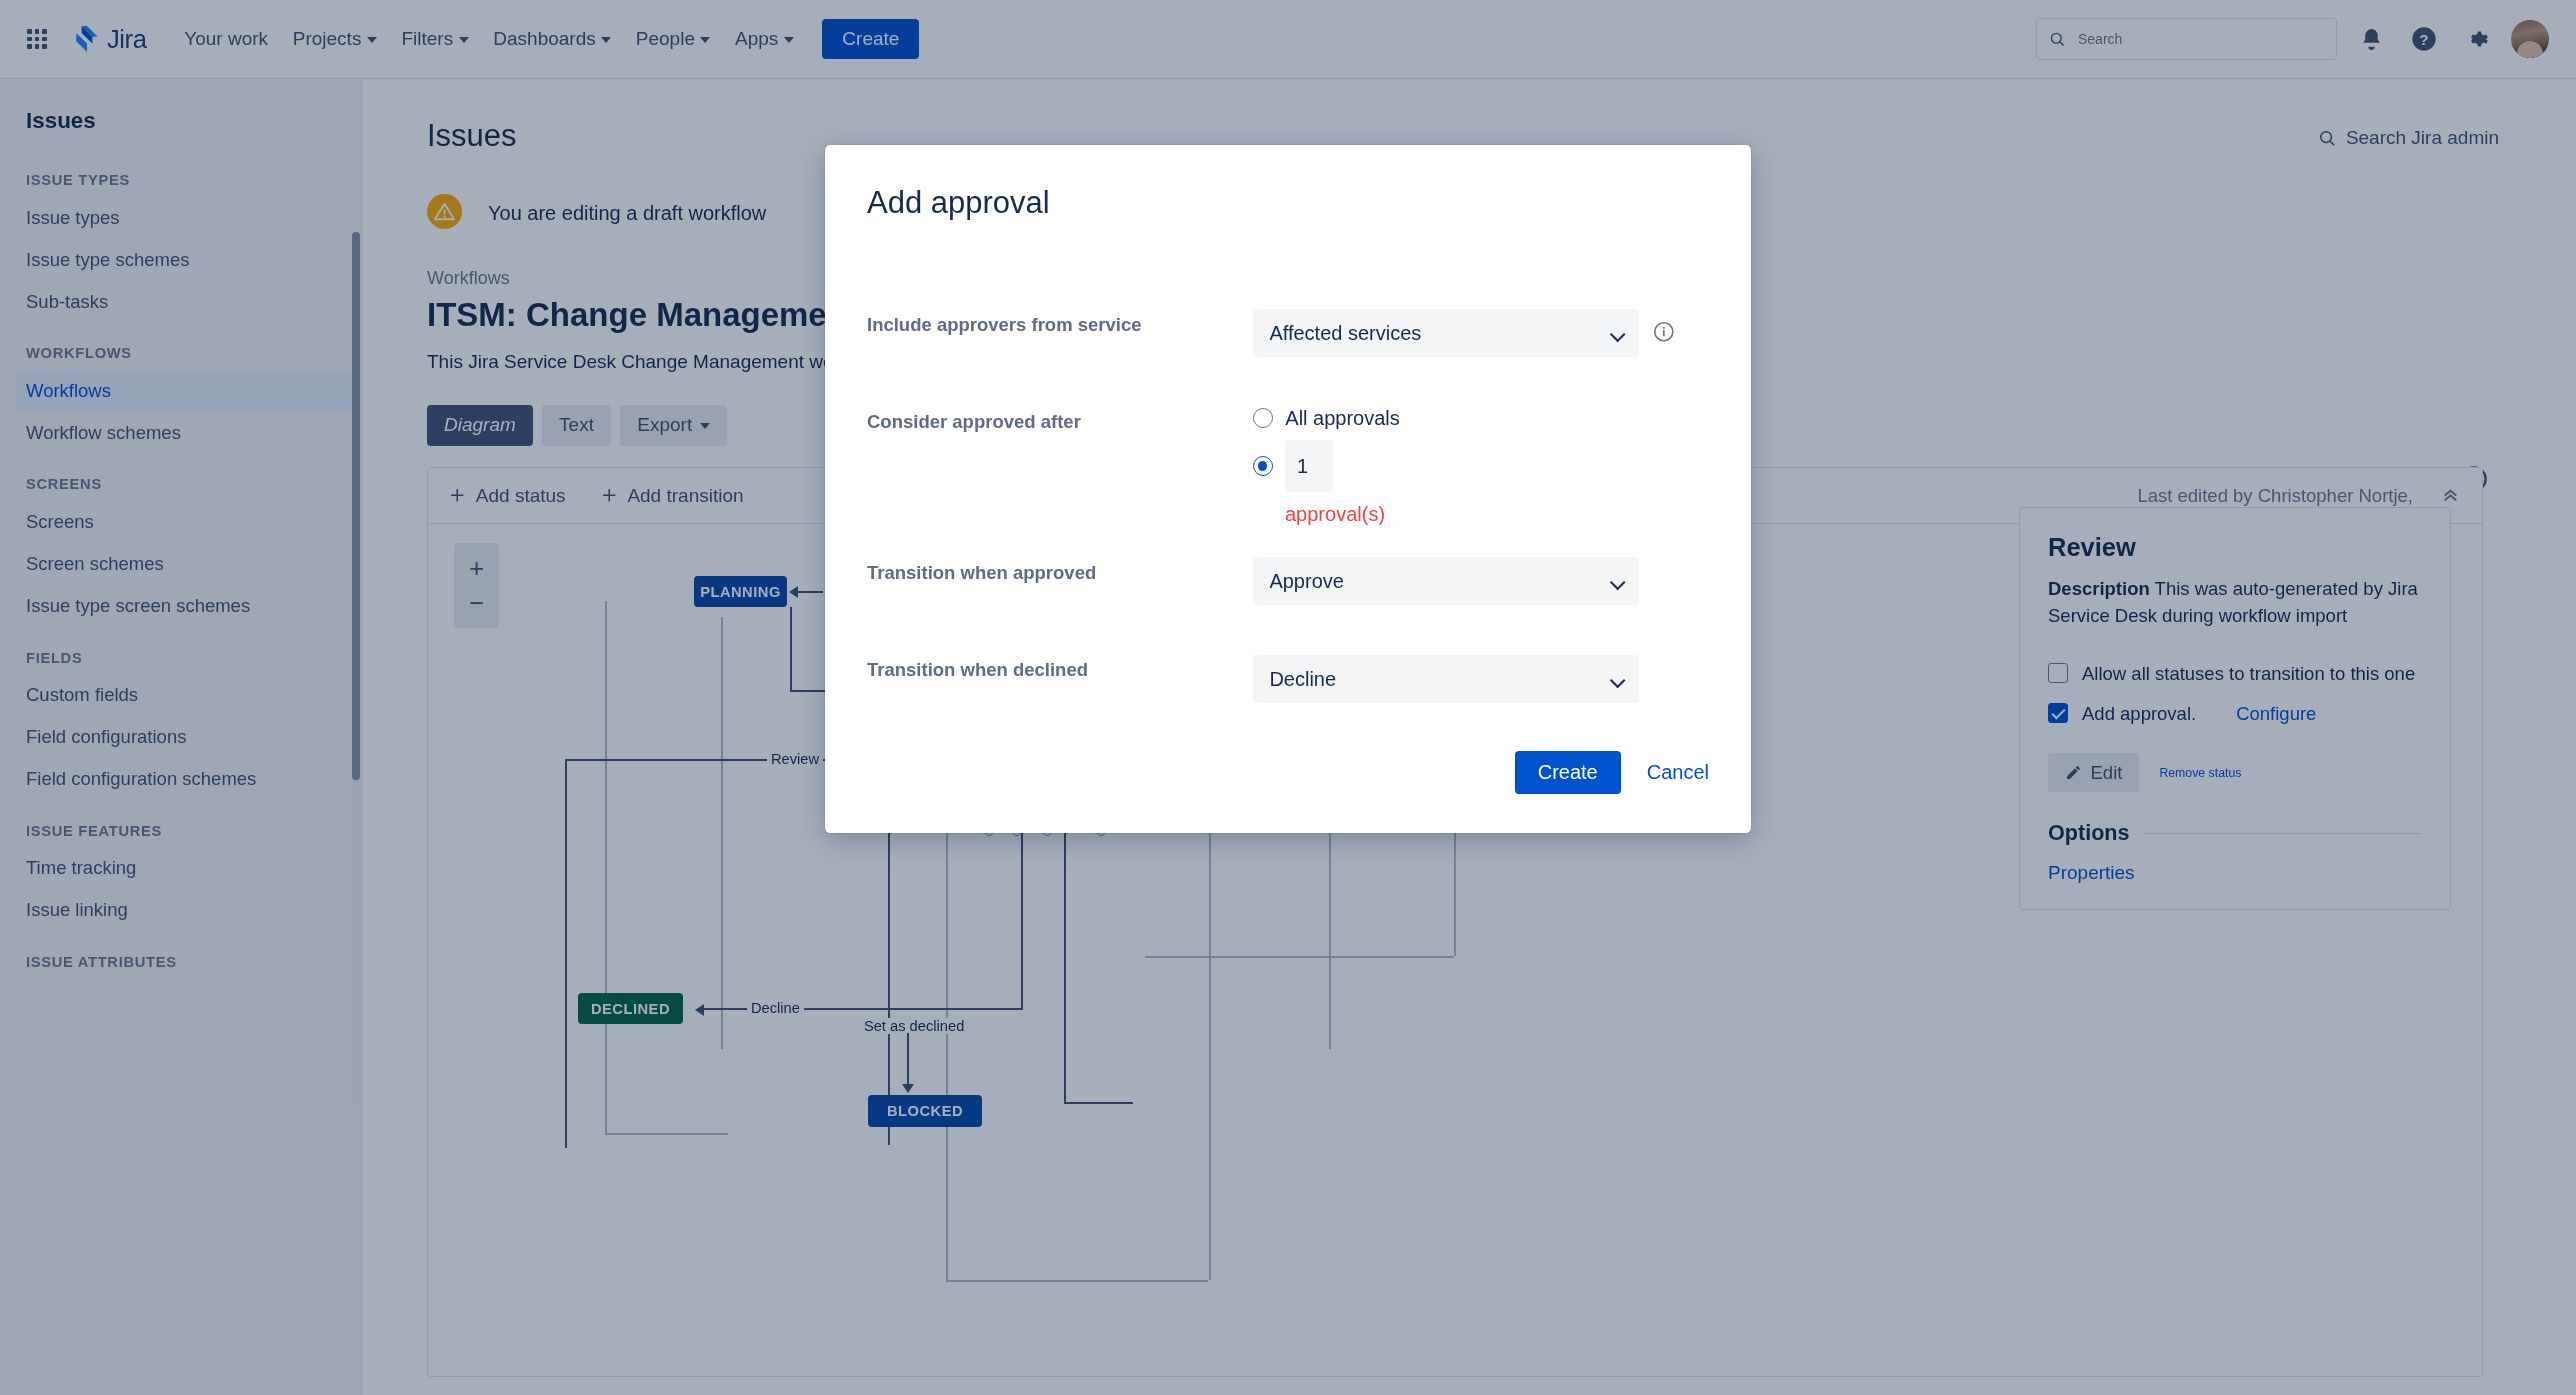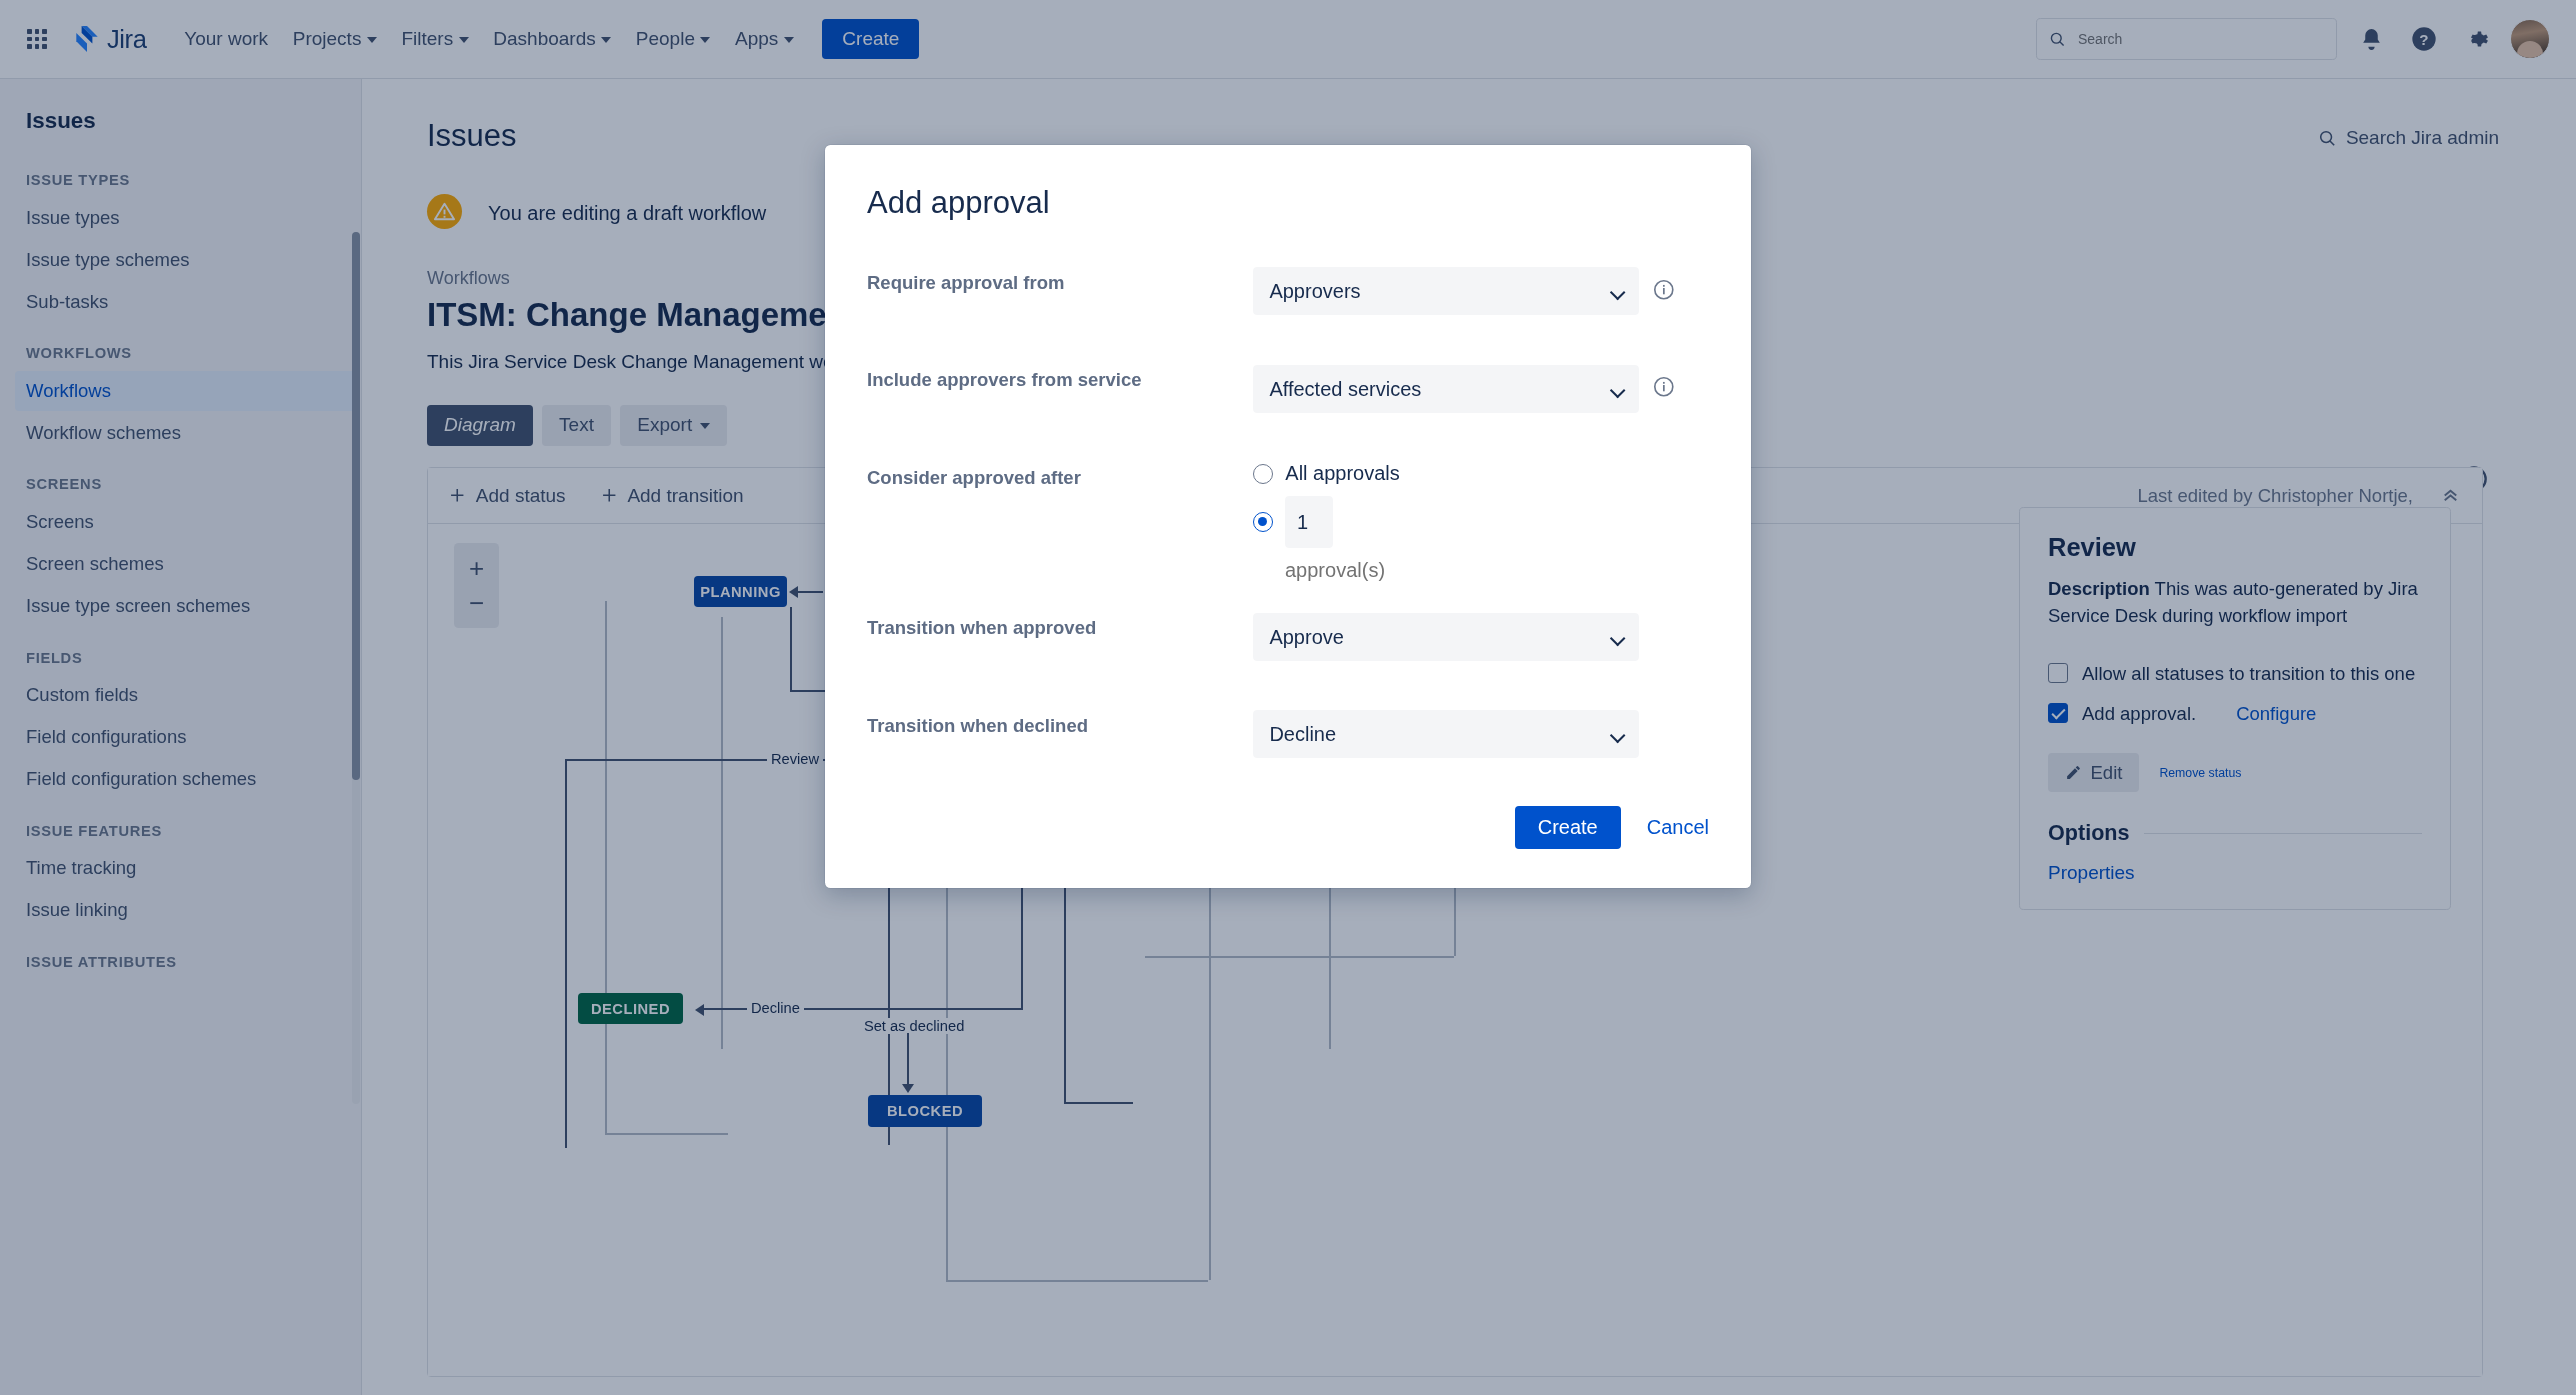--- a/index.html
+++ b/index.html
@@ -183,21 +183,21 @@
     border:solid #172b4d; border-width:0 2.3px 2.3px 0; transform:rotate(45deg); pointer-events:none;
   }
   .info-ic { cursor:pointer; }
   .m-gap { height:42px; }
   .radio-row { display:flex; align-items:center; gap:12.3px; margin-bottom:10.8px;}
   .radio { width:20px;height:20px;border-radius:50%;border:1.5px solid #6b778c;background:#fff;flex:0 0 auto;cursor:pointer;}
   .radio.on { border:1.5px solid #0052cc; background:#fff; position:relative;}
   .radio.on:after{content:"";position:absolute;left:3.9px;top:3.9px;width:9.3px;height:9.3px;border-radius:50%;background:#0052cc;}
   .r-label { font-size:20px; color:#172b4d; }
   .num-input { width:48px;height:52px;background:#f4f5f7;border:1.5px solid #f4f5f7;border-radius:3.9px;font-size:20px;color:#172b4d;text-align:left;padding:0 10.8px;font-family:inherit;}
-  .apprvs { font-size:20px; color:#737373; margin-left:32px; margin-top:7.7px;}
+  .apprvs { font-size:20px; color:#ef4444; margin-left:32px; margin-top:7.7px;}
   .m-footer { display:flex; justify-content:flex-end; align-items:center; gap:26px; margin-top:48px;}
   .btn-primary { background:#0052cc; color:#fff; border:none; font-family:inherit; font-size:20px; padding:10px 23px; border-radius:3.9px; cursor:pointer;}
   .btn-link { color:#0052cc; font-size:20px; cursor:pointer; }
 </style>
 </head>
 <body>
 
 <div id="page-root">
 
   <div class="topnav">
@@ -499,61 +499,44 @@
         </div>
       </div>
     </div>
   </div>
 
   <div id="dim-overlay"></div>
 
   <div class="modal">
     <div class="m-title">Add approval</div>
 
+
+    <div class="m-gap"></div>
+
     <div class="m-row">
-      <div class="m-label">Require approval from</div>
+      <div class="m-label">Include approvers from service</div>
       <div class="m-field">
         <div class="selwrap">
           <select class="m-sel">
-            <option>Approvers</option>
+            <option>Affected services</option>
           </select>
         </div>
         <span class="info-ic">
           <svg width="21.6" height="21.6" viewBox="0 0 24 24">
               <circle cx="12" cy="12" r="10" fill="none" stroke="#6b778c" stroke-width="1.8"></circle>
               <rect x="11.1" y="10" width="1.9" height="7" fill="#6b778c"></rect>
               <rect x="11.1" y="6.6" width="1.9" height="2" fill="#6b778c"></rect>
             </svg>
         </span>
       </div>
     </div>
 
     <div class="m-gap"></div>
 
     <div class="m-row">
-      <div class="m-label">Include approvers from service</div>
-      <div class="m-field">
-        <div class="selwrap">
-          <select class="m-sel">
-            <option>Affected services</option>
-          </select>
-        </div>
-        <span class="info-ic">
-          <svg width="21.6" height="21.6" viewBox="0 0 24 24">
-              <circle cx="12" cy="12" r="10" fill="none" stroke="#6b778c" stroke-width="1.8"></circle>
-              <rect x="11.1" y="10" width="1.9" height="7" fill="#6b778c"></rect>
-              <rect x="11.1" y="6.6" width="1.9" height="2" fill="#6b778c"></rect>
-            </svg>
-        </span>
-      </div>
-    </div>
-
-    <div class="m-gap"></div>
-
-    <div class="m-row">
       <div class="m-label">Consider approved after</div>
       <div class="m-field" style="display:block;">
         <div class="radio-row">
           <span class="radio"></span>
           <span class="r-label">All approvals</span>
         </div>
         <div class="radio-row">
           <span class="radio on"></span>
           <input class="num-input" value="1" style="">
         </div>

